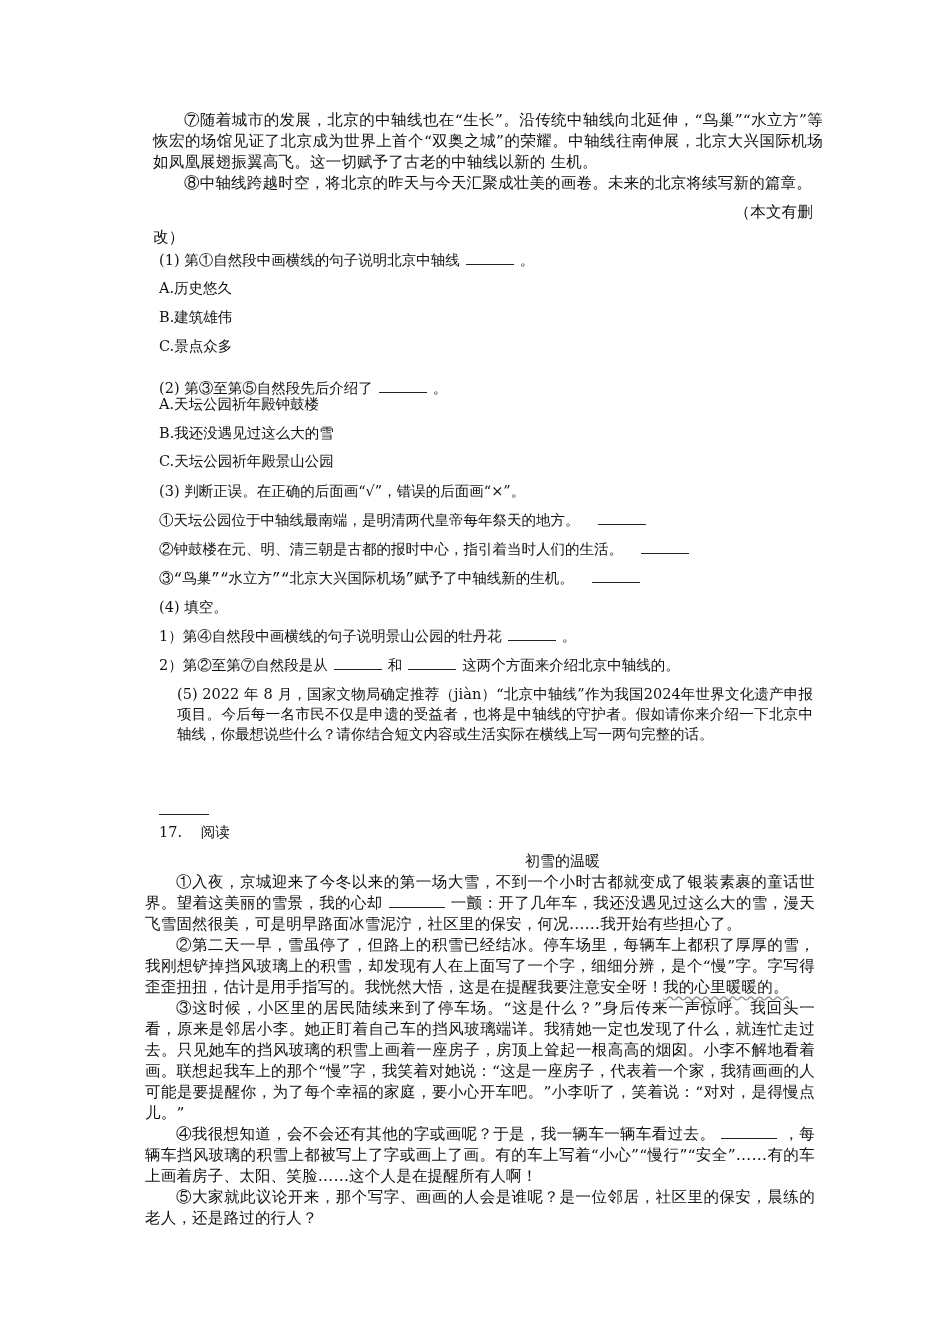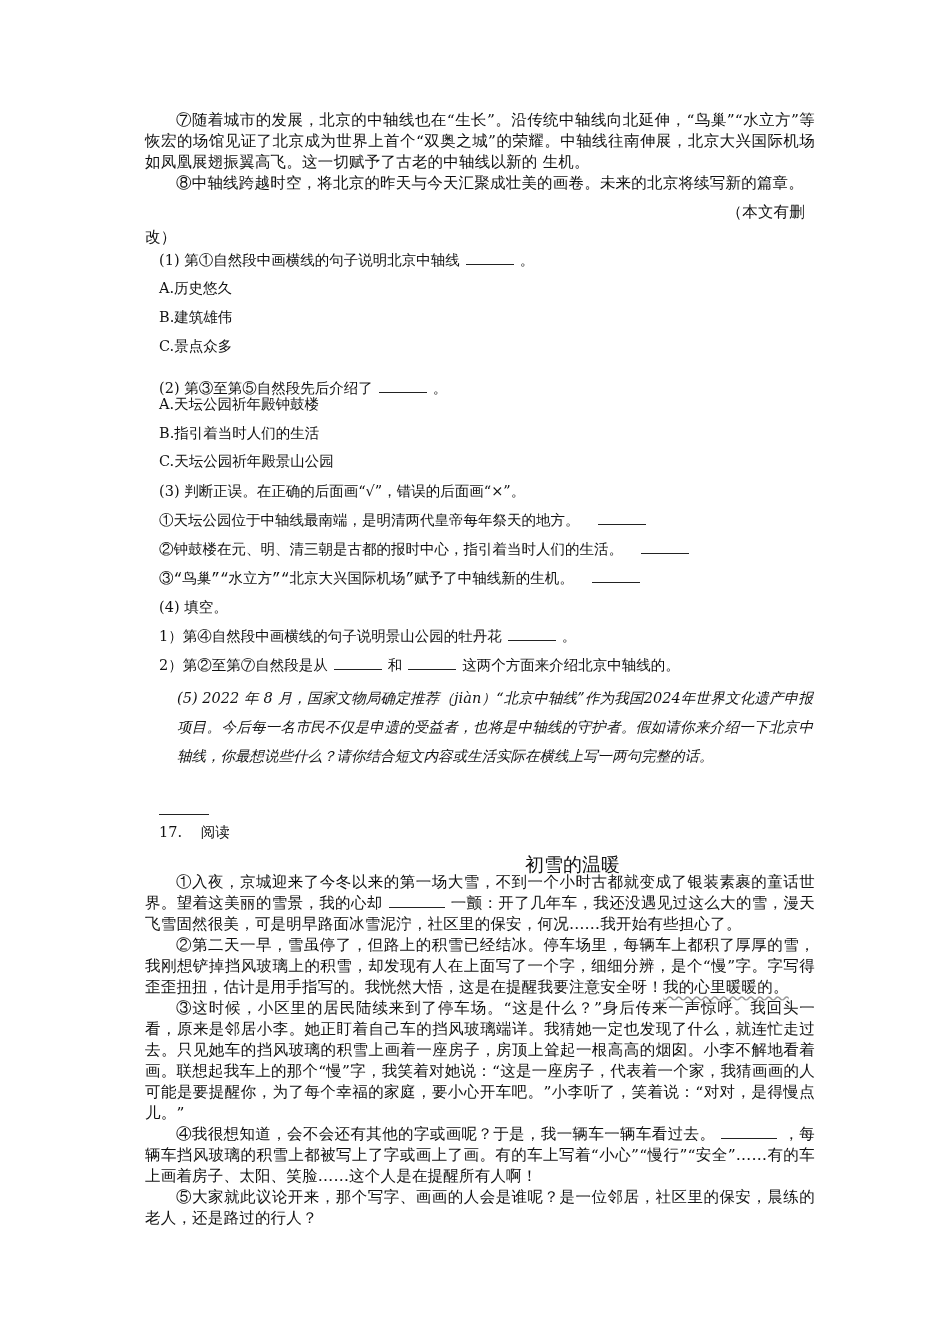--- a/index.html
+++ b/index.html
@@ -6,47 +6,47 @@
   body { width: 950px; height: 1344px; position: relative; overflow: hidden;
          font-family: "DejaVu Serif", "Liberation Serif", serif; color: #111111; }
   .page { position: absolute; left: 145px; top: 110px; width: 670px; }
   .dense { font-size: 15.5px; line-height: 21px; letter-spacing: 0.2px; }
   .dense p { margin: 0; text-align: justify; }
   .indent { text-indent: 2em; }
   .right { text-align: right !important; padding-right: 10px; }
   .q { font-size: 14.5px; line-height: 20px; margin: 0; position: absolute; left: 14px; white-space: nowrap; }
   .blank { display: inline-block; border-bottom: 1px solid #222; width: 48px; height: 14px; margin: 0 6px; vertical-align: baseline; }
   .wavy { text-decoration: underline wavy #999; text-underline-offset: 3px; }
-  .wrapblock { position: absolute; left: 32px; width: 636px; font-size: 14.5px; line-height: 29px; white-space: normal; text-align: justify; font-style: italic; }
-  .title { position: absolute; left: 380px; font-size: 19px; }
+  .wrapblock { position: absolute; left: 32px; width: 636px; font-size: 14.5px; line-height: 20px; white-space: normal; text-align: justify; }
+  .title { position: absolute; left: 380px; font-size: 15px; }
 </style>
 </head>
 <body>
 
 <div class="page">
 
-  <div class="dense" style="position:absolute; top:0; left:0; width:670px;">
+  <div class="dense" style="position:absolute; top:0; left:8px; width:670px;">
     <p class="indent">⑦随着城市的发展，北京的中轴线也在“生长”。沿传统中轴线向北延伸，“鸟巢”“水立方”等恢宏的场馆见证了北京成为世界上首个“双奥之城”的荣耀。中轴线往南伸展，北京大兴国际机场如凤凰展翅振翼高飞。这一切赋予了古老的中轴线以新的 生机。</p>
     <p class="indent">⑧中轴线跨越时空，将北京的昨天与今天汇聚成壮美的画卷。未来的北京将续写新的篇章。</p>
     <p class="right" style="margin-top:8px;">（本文有删</p>
     <p style="margin-top:4px;">改）</p>
   </div>
 
   <div class="q" style="top:140px;">
     <span>(1) 第①自然段中画横线的句子说明北京中轴线</span><span class="blank"></span><span>。</span>
   </div>
   <div class="q" style="top:168px;">A.历史悠久</div>
   <div class="q" style="top:197px;">B.建筑雄伟</div>
   <div class="q" style="top:226px;">C.景点众多</div>
 
   <div class="q" style="top:256px;margin-top:12px;">
     <span>(2) 第③至第⑤自然段先后介绍了</span><span class="blank"></span><span>。</span>
   </div>
   <div class="q" style="top:284px;">A.天坛公园祈年殿钟鼓楼</div>
-  <div class="q" style="top:313px;">B.指引着当时人们的生活</div>
+  <div class="q" style="top:313px;">B.我还没遇见过这么大的雪</div>
   <div class="q" style="top:341px;">C.天坛公园祈年殿景山公园</div>
 
   <div class="q" style="top:371px;">(3) 判断正误。在正确的后面画“√”，错误的后面画“×”。</div>
   <div class="q" style="top:400px;">
     <span>①天坛公园位于中轴线最南端，是明清两代皇帝每年祭天的地方。</span><span class="blank" style="margin-left:18px;"></span>
   </div>
   <div class="q" style="top:429px;">
     <span>②钟鼓楼在元、明、清三朝是古都的报时中心，指引着当时人们的生活。</span><span class="blank" style="margin-left:18px;"></span>
   </div>
   <div class="q" style="top:458px;font-family:Liberation Mono, monospace;">

